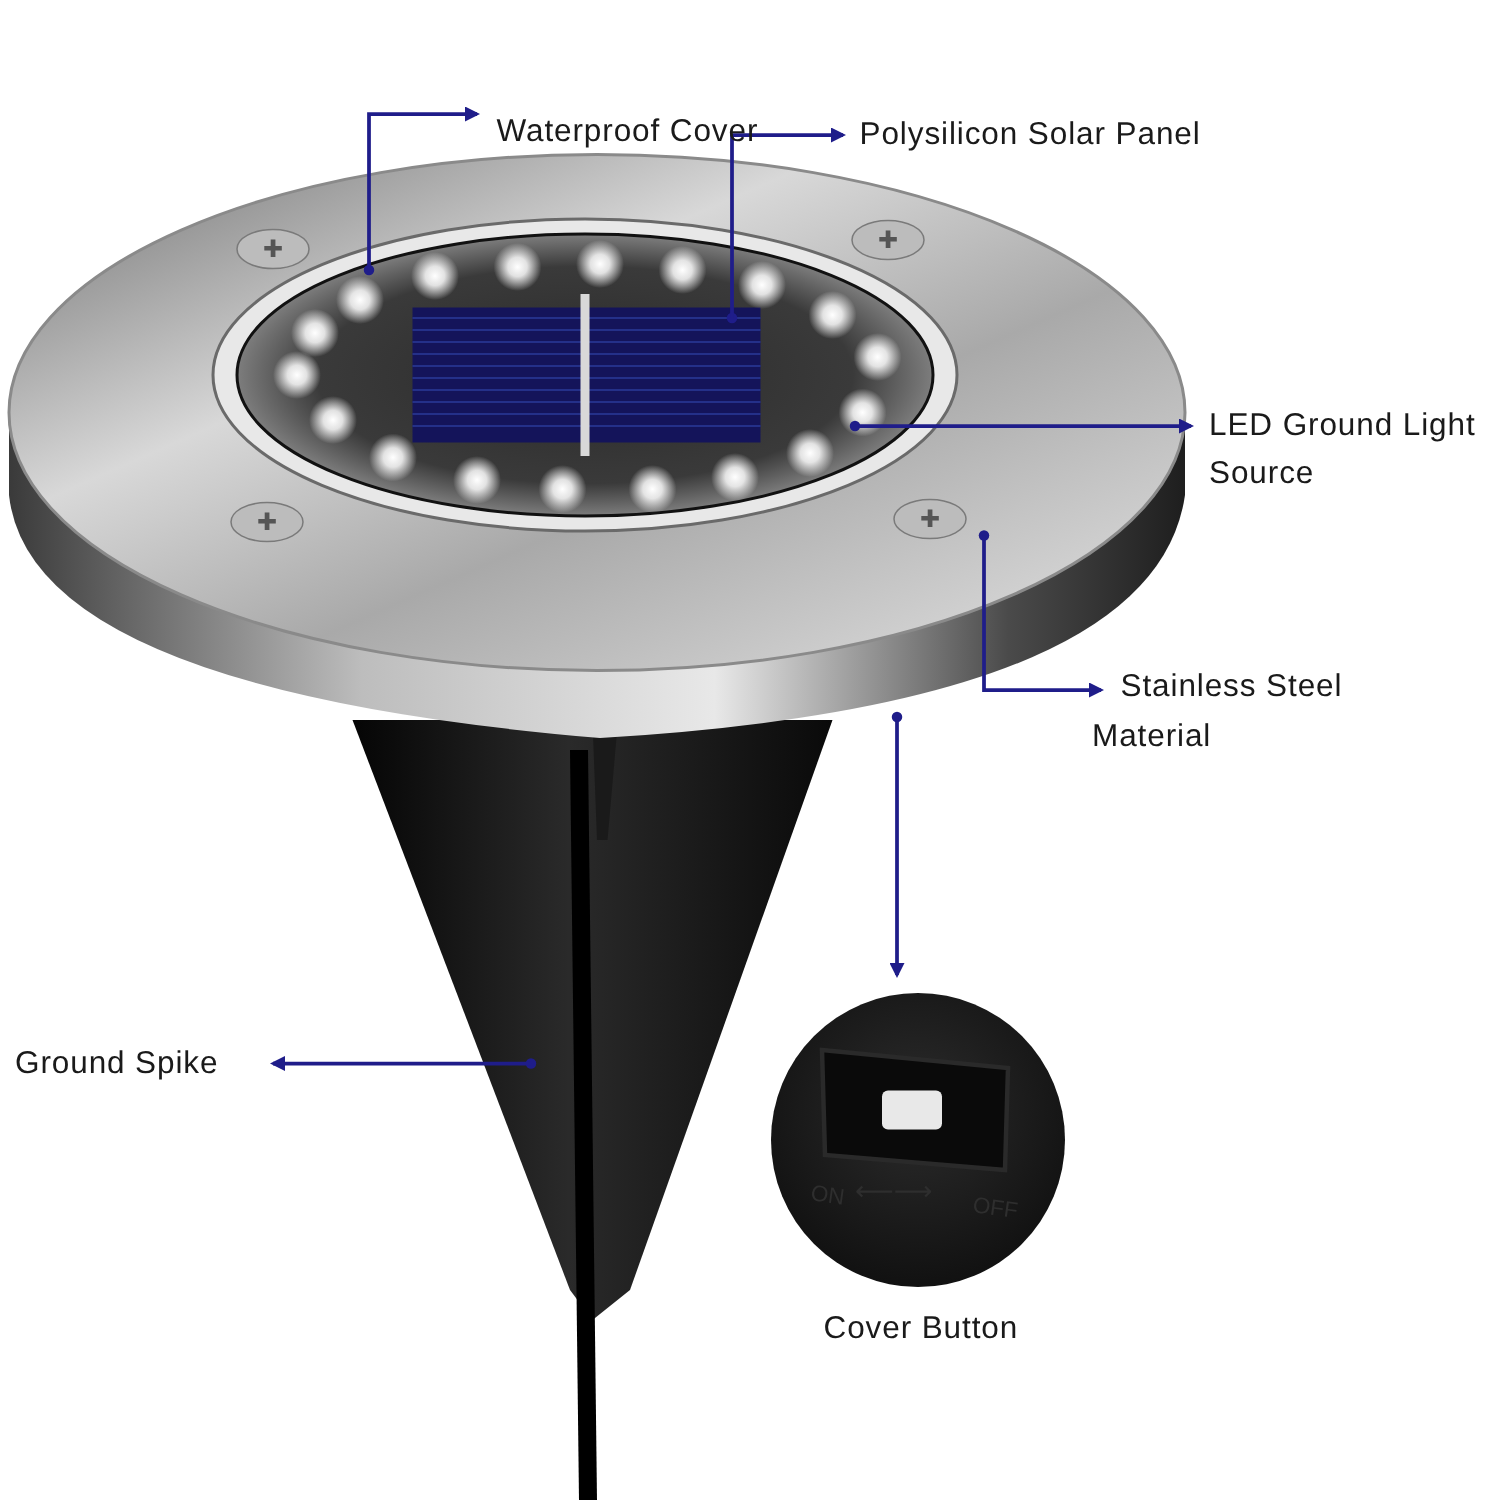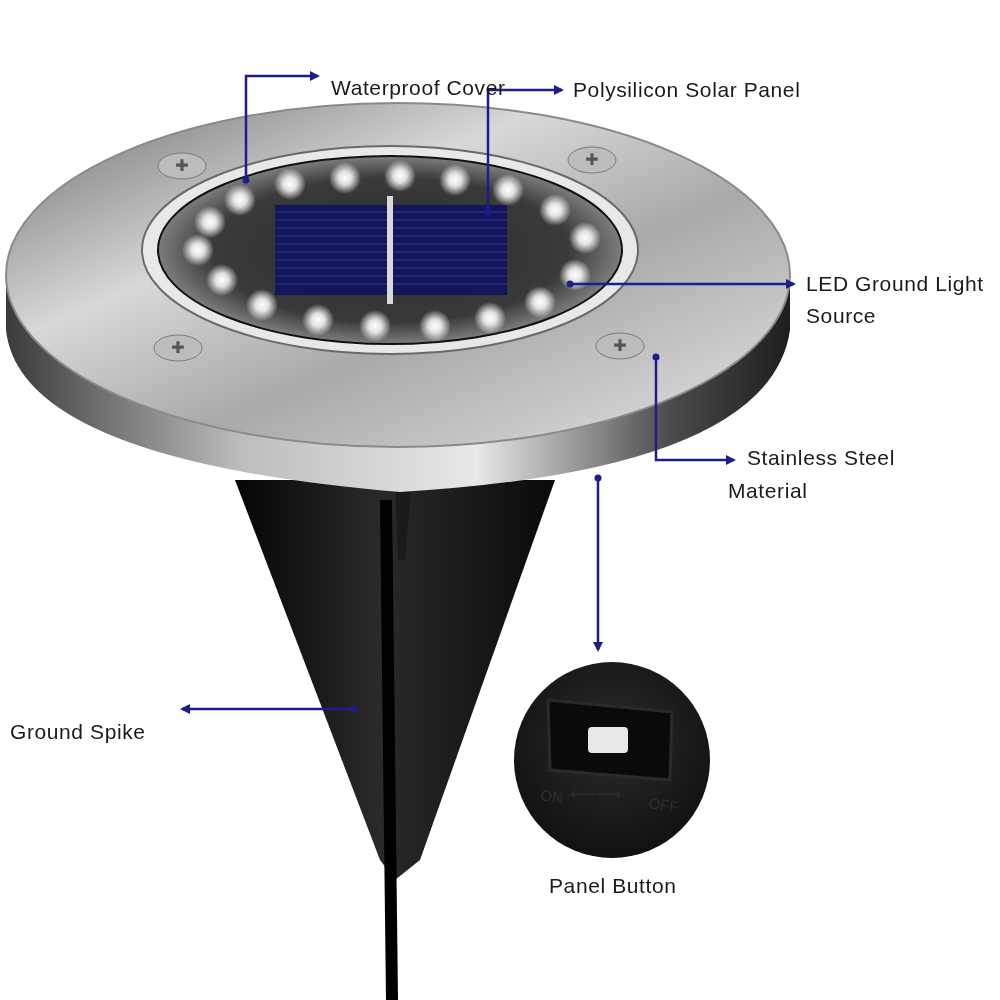--- a/index.html
+++ b/index.html
@@ -160,16 +160,16 @@
       </g>
     </g>
   </svg>
 
   <div class="label" style="left:331px; top:72px;">Waterproof Cover</div>
   <div class="label" style="left:573px; top:74px;text-align:right;">Polysilicon Solar Panel</div>
   <div class="label" style="left:806px; top:268px;">LED Ground Light</div>
   <div class="label" style="left:806px; top:300px;">Source</div>
   <div class="label" style="left:747px; top:442px;text-align:right;">Stainless Steel</div>
   <div class="label" style="left:703px; top:475px;margin-left:25px;">Material</div>
-  <div class="label" style="left:10px; top:693px;margin-top:23px;">Ground Spike</div>
-  <div class="label" style="left:549px; top:870px;">Panel Button</div>
+  <div class="label" style="left:10px; top:693px;">Ground Spike</div>
+  <div class="label" style="left:549px; top:870px;">Cover Button</div>
 
 </div>
 
 </body></html>

